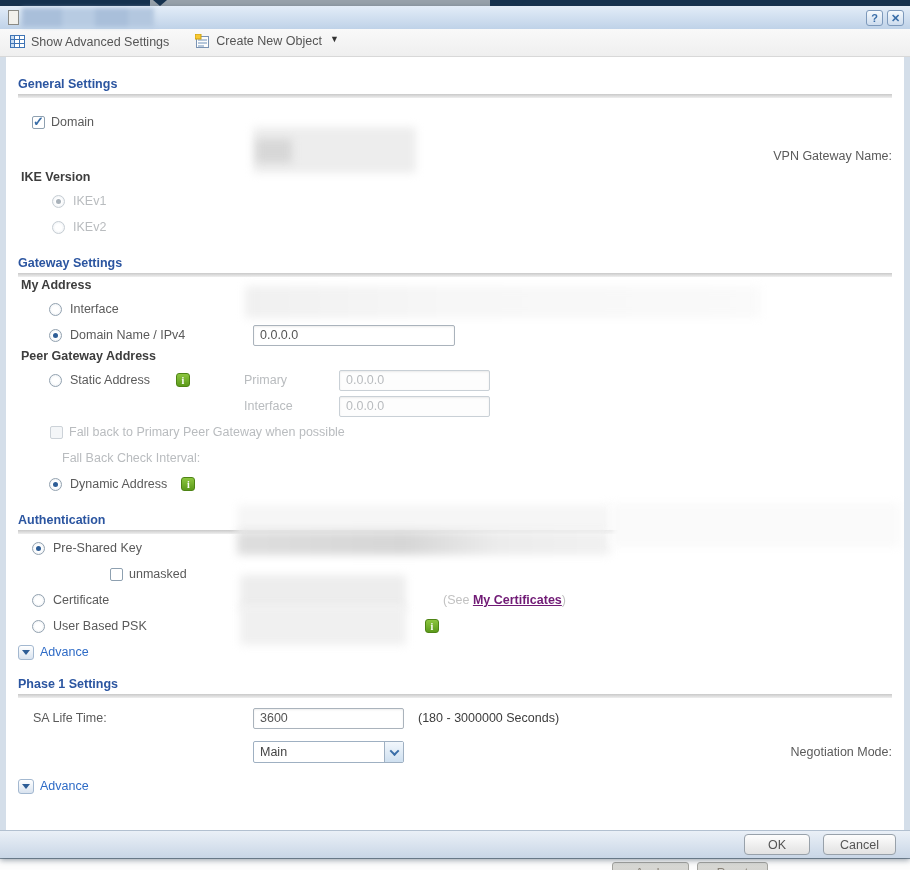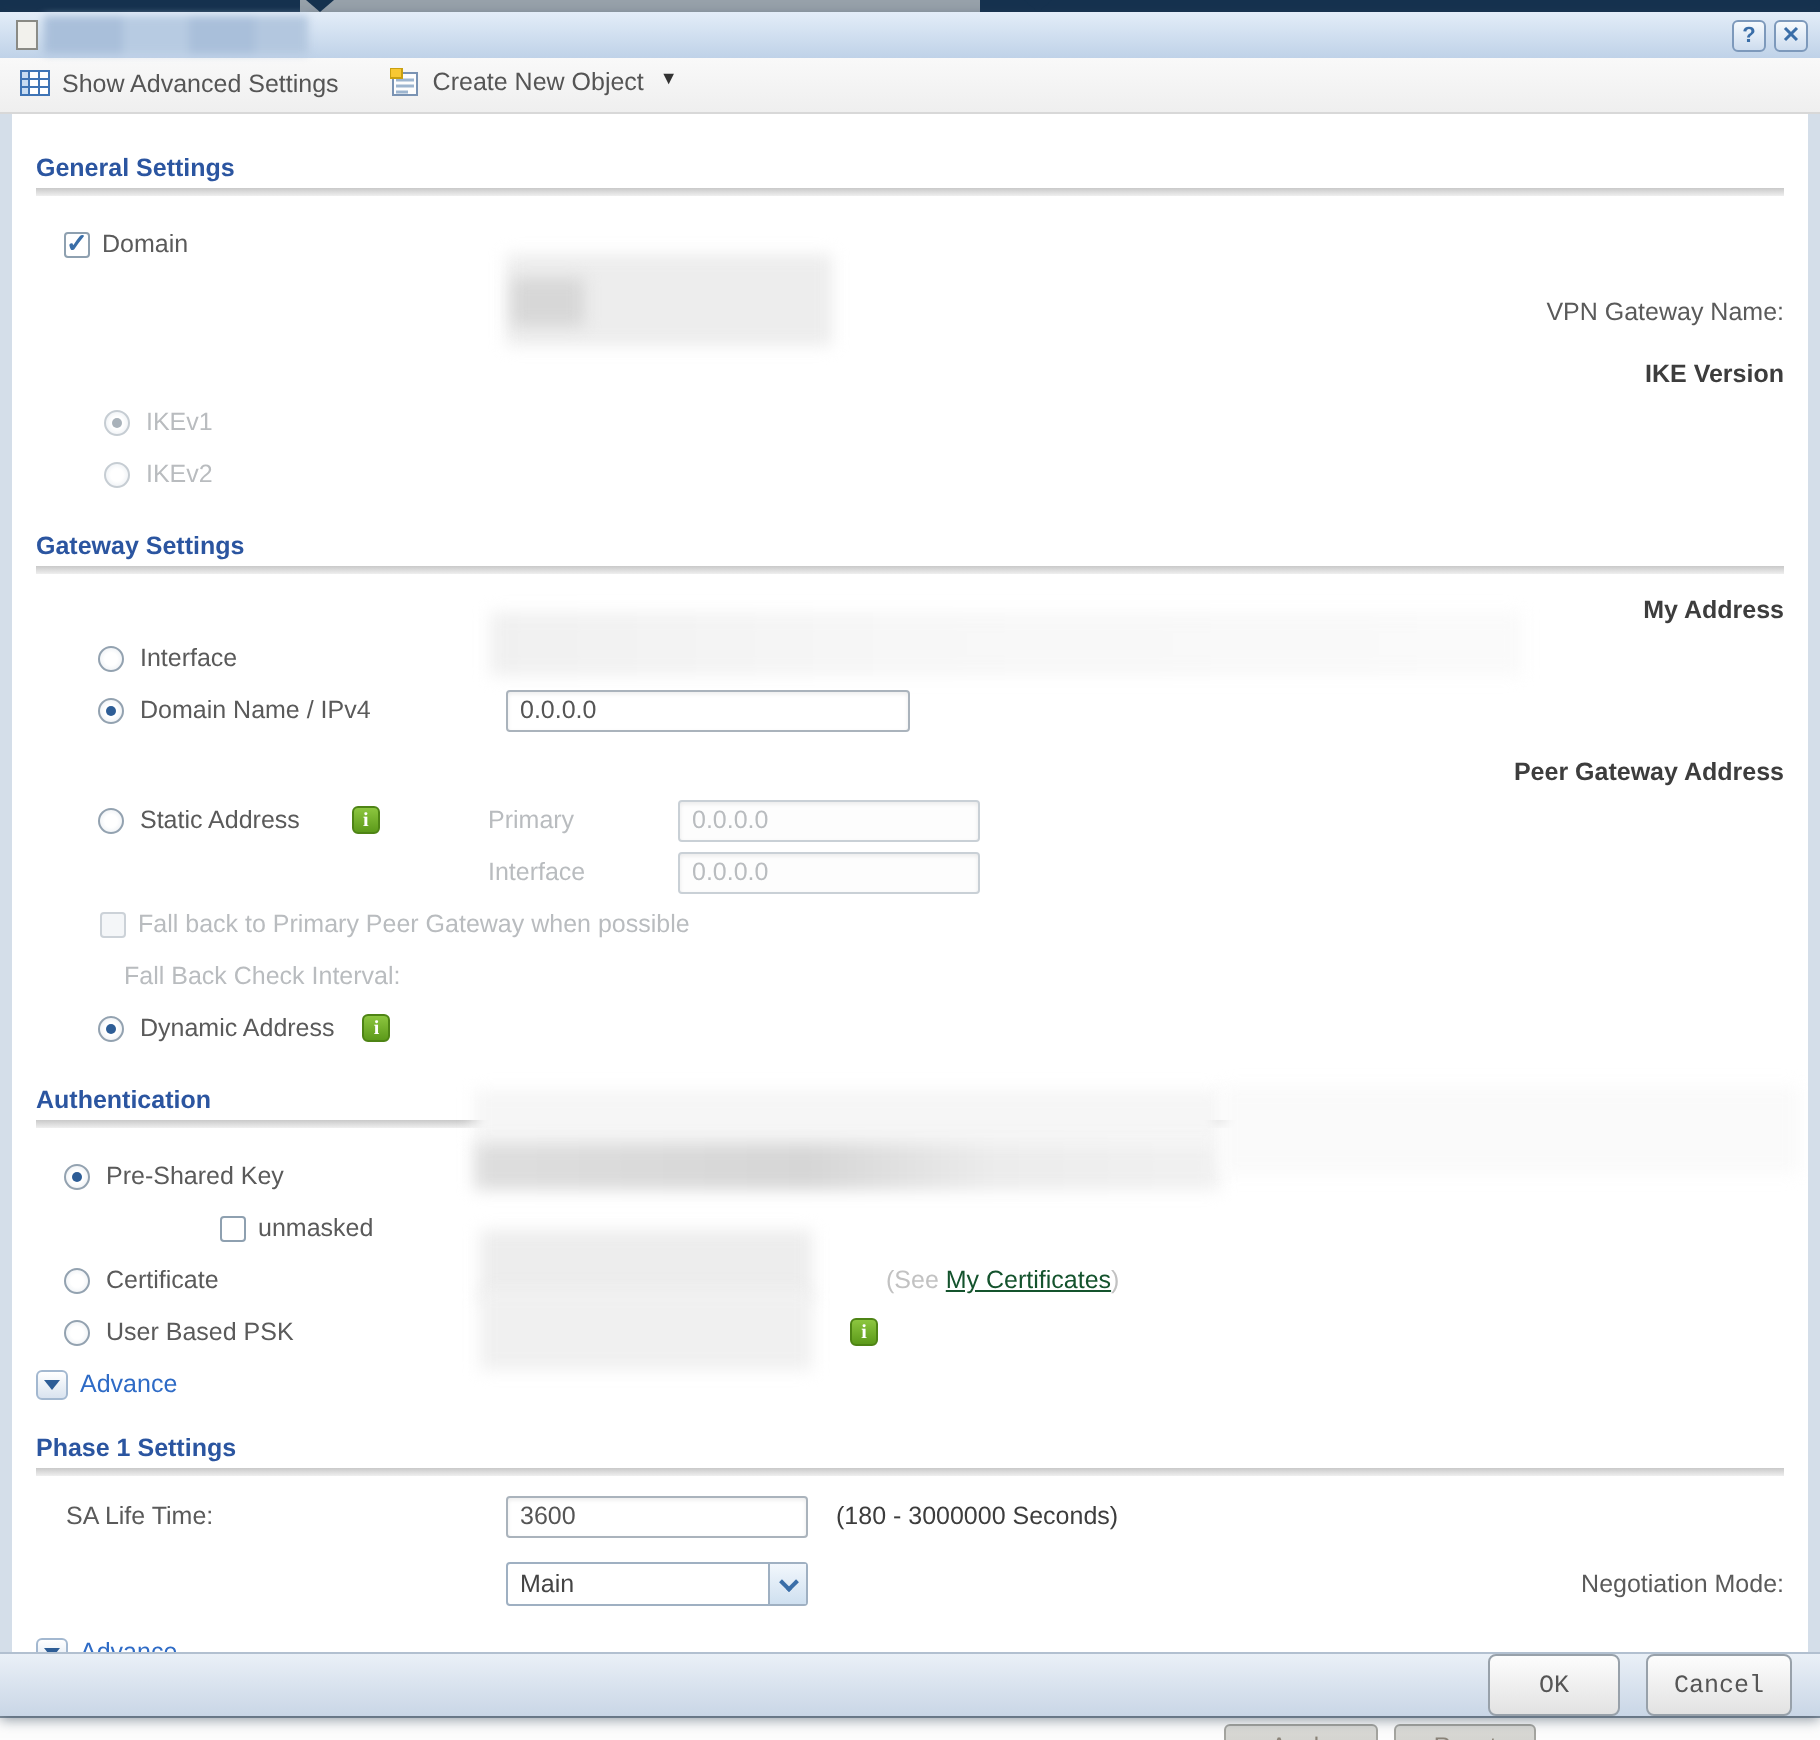--- a/index.html
+++ b/index.html
@@ -83,35 +83,35 @@
     border:1px solid #4e8415; color:#fff; font-size:10px; font-weight:bold; text-align:center; line-height:13px;
     font-family:"Liberation Serif",serif; display:inline-block; cursor:pointer; }
 
   .adv-btn { width:16px; height:15px; border:1px solid #a3b8d0; border-radius:3px;
     background:linear-gradient(#ffffff,#d9e3ef); display:inline-flex; align-items:center; justify-content:center;
     margin-right:6px; cursor:pointer; }
   .adv-btn::after { content:""; width:0; height:0; border-left:4px solid transparent; border-right:4px solid transparent;
     border-top:5px solid #2d5d96; }
   .adv-link { color:#2e6bc6; font-size:12.5px; cursor:pointer; }
 
-  .link { color:#14532d; text-decoration:underline; cursor:pointer; }
+  .link { color:#701a75; text-decoration:underline; cursor:pointer;font-weight:bold; }
   .paren { color:#c2c2c2; }
   .note-dim { color:#b9bcbf; font-size:12.5px; margin-left:14px; }
   .note-dark { color:#3d3d3d; font-size:12.5px; margin-left:14px; }
 
   .redact { position:absolute; filter:blur(4px); border-radius:2px; }
 
   .footer { flex:0 0 28px; background:linear-gradient(#eaf0f7,#c9d6e6); border-top:1px solid #b2c0d0;
     display:flex; align-items:center; justify-content:flex-end; gap:13px; padding-right:14px; }
-  .btn { height:31px; border:1px solid #98a1aa; border-radius:4px; background:linear-gradient(#fdfdfd,#e2e2e2);
-    color:#555; font-size:12.5px; font-family:Liberation Mono, monospace; cursor:pointer; }
+  .btn { height:21px; border:1px solid #98a1aa; border-radius:4px; background:linear-gradient(#fdfdfd,#e2e2e2);
+    color:#555; font-size:12.5px; font-family:Liberation Sans, sans-serif; cursor:pointer; }
   .btn.ok { width:66px; } .btn.cancel { width:73px; }
 
   
-  .mt11{margin-top:11px;} .mt13{margin-top:7px;} .mt12{margin-top:12px;} .mt6{margin-top:8px;justify-content:flex-end;} .mt10{margin-top:11px;text-align:right;} .mt16{margin-top:16px;} .mt4{margin-top:4px;}
+  .mt11{margin-top:11px;} .mt13{margin-top:7px;} .mt12{margin-top:12px;} .mt6{margin-top:8px;justify-content:flex-end;} .mt10{margin-top:1px;} .mt16{margin-top:16px;} .mt4{margin-top:4px;}
   .mt8{margin-top:8px;}
 </style>
 </head>
 <body>
 
 <div class="top-strip">
   <div class="tab-seg"></div>
   <div class="ptr" style="left:153px;"></div>
   <div class="ptr" style="left:512px;"></div>
 </div>

